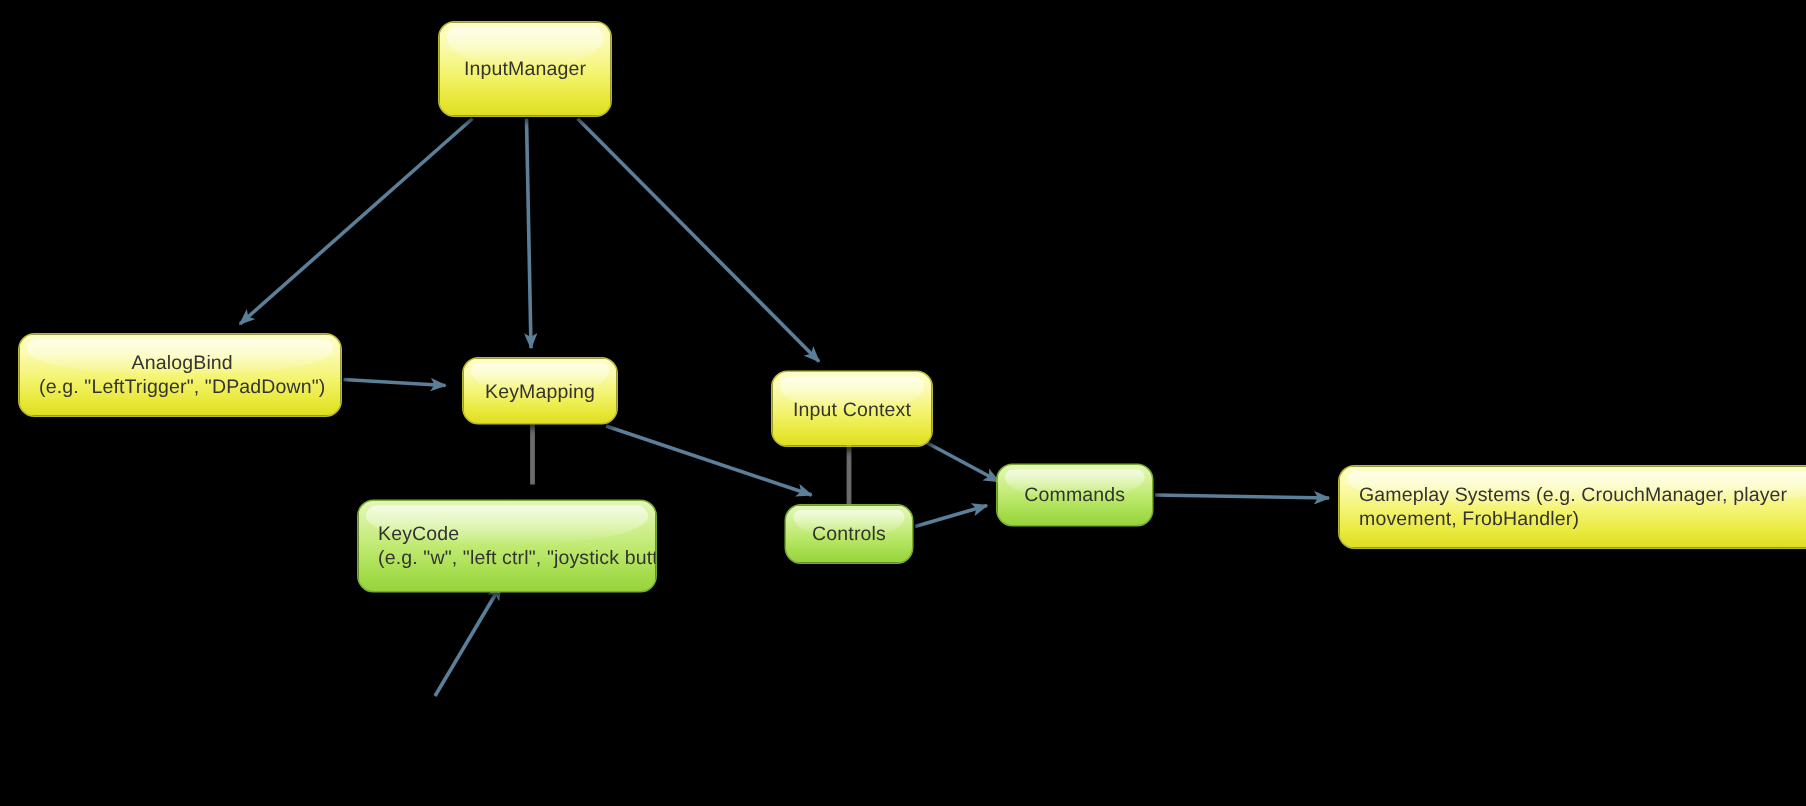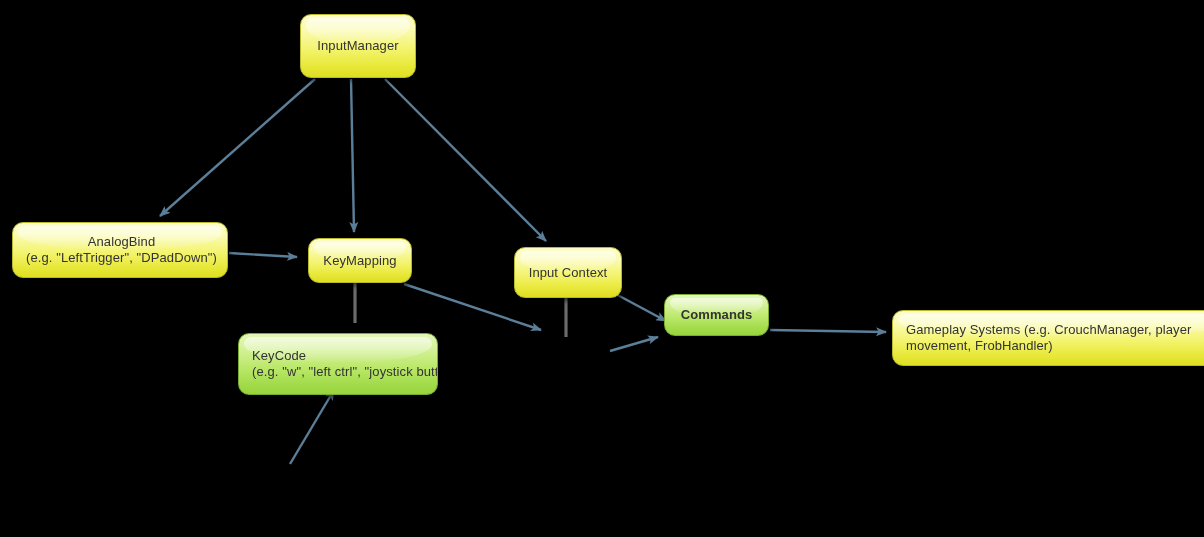--- a/index.html
+++ b/index.html
@@ -100,21 +100,21 @@
       <line x1="770" y1="330" x2="886" y2="332" marker-end="url(#arrowhead)"></line>
       <line x1="290" y1="464" x2="334" y2="390" marker-end="url(#arrowhead)"></line>
     </g>
 
     <g stroke="#6b6b6b" stroke-width="3.2" fill="none">
       <line x1="355" y1="283" x2="355" y2="323"></line>
       <line x1="566" y1="292" x2="566" y2="337"></line>
     </g>
   </svg>
 
-  <div class="node node-yellow centered" style="left:292px; top:14px; width:116px; height:64px;margin-left:8px;">
+  <div class="node node-yellow centered" style="left:292px; top:14px; width:116px; height:64px;">
     <span class="gloss"></span>
     <span class="node-label">InputManager</span>
   </div>
 
   <div class="node node-yellow" style="left:12px; top:222px; width:216px; height:56px;text-align:center;">
     <span class="gloss"></span>
     <span class="node-label">AnalogBind
 (e.g. "LeftTrigger", "DPadDown")</span>
   </div>
 
@@ -127,22 +127,26 @@
     <span class="gloss"></span>
     <span class="node-label">Input Context</span>
   </div>
 
   <div class="node node-green" style="left:238px; top:322px; width:200px; height:62px;margin-top:11px;">
     <span class="gloss"></span>
     <span class="node-label">KeyCode
 (e.g. "w", "left ctrl", "joystick button 3"</span>
   </div>
 
+  <div class="node node-green centered" style="left:523px; top:336px; width:86px; height:40px;">
+    <span class="gloss"></span>
+    <span class="node-label">Controls</span>
+  </div>
 
-  <div class="node node-green centered" style="left:664px; top:294px; width:105px; height:42px;font-weight:bold;">
+  <div class="node node-green centered" style="left:664px; top:309px; width:105px; height:42px;">
     <span class="gloss"></span>
     <span class="node-label">Commands</span>
   </div>
 
   <div class="node node-yellow" style="left:892px; top:310px; width:344px; height:56px;">
     <span class="gloss"></span>
     <span class="node-label">Gameplay Systems (e.g. CrouchManager, player
 movement, FrobHandler)</span>
   </div>
 

